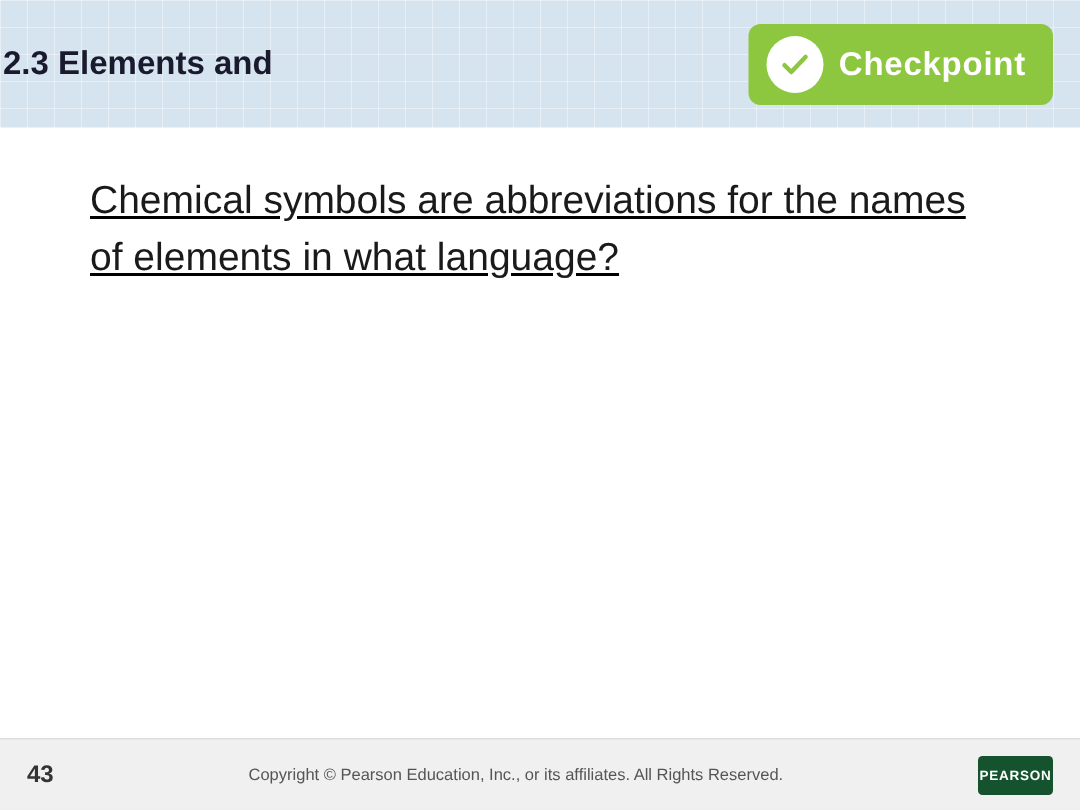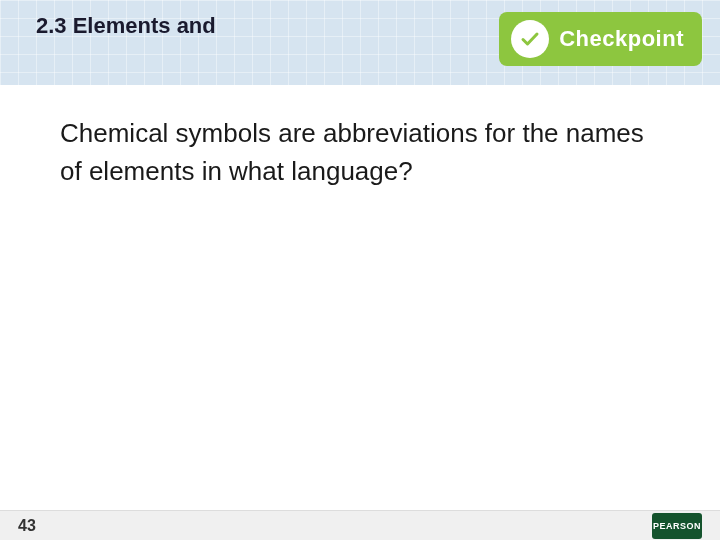--- a/index.html
+++ b/index.html
@@ -26,23 +26,23 @@
       flex-direction: column;
     }
 
     
     .header-area {
       background-color: #d6e4f0;
       background-image:
         linear-gradient(rgba(255,255,255,0.4) 1px, transparent 1px),
         linear-gradient(90deg, rgba(255,255,255,0.4) 1px, transparent 1px);
       background-size: 18px 18px;
-      padding: 12px 18px 12px 36px;
+      padding: 12px 18px 12px 2px;
       display: flex;
-      align-items: flex-start;
+      align-items: center;
       justify-content: space-between;
       min-height: 85px;
     }
 
     .header-title {
       font-size: 22px;
       font-weight: bold;
       color: #1a1a2e;
       line-height: 1.3;
     }
@@ -80,32 +80,33 @@
       color: #ffffff;
       letter-spacing: 0.5px;
     }
 
     
     .main-content {
       flex: 1;
       padding: 30px 60px 20px 60px;
       display: flex;
       flex-direction: column;
+      text-decoration: underline;
     }
 
     .question-text {
       font-size: 26px;
       color: #1a1a1a;
       line-height: 1.45;
       font-weight: normal;
     }
 
     
     .footer {
-      height: 30px;
+      height: 48px;
       background: #f0f0f0;
       border-top: 1px solid #ddd;
       display: flex;
       align-items: center;
       justify-content: space-between;
       padding: 0 18px;
       text-align: center;
     }
 
     .footer-page {
@@ -162,20 +163,21 @@
       <span class="checkpoint-label">Checkpoint</span>
     </div>
   </div>
 
   <div class="main-content">
     <p class="question-text">Chemical symbols are abbreviations for the names of elements in what language?</p>
   </div>
 
   <div class="footer">
     <span class="footer-page">43</span>
+    <span class="footer-copyright">Copyright © Pearson Education, Inc., or its affiliates. All Rights Reserved.</span>
     <div class="footer-logo">
       <div class="pearson-logo">
         <span class="pearson-logo-text">PEARSON</span>
       </div>
     </div>
   </div>
 
 </div>
 
 </body></html>

